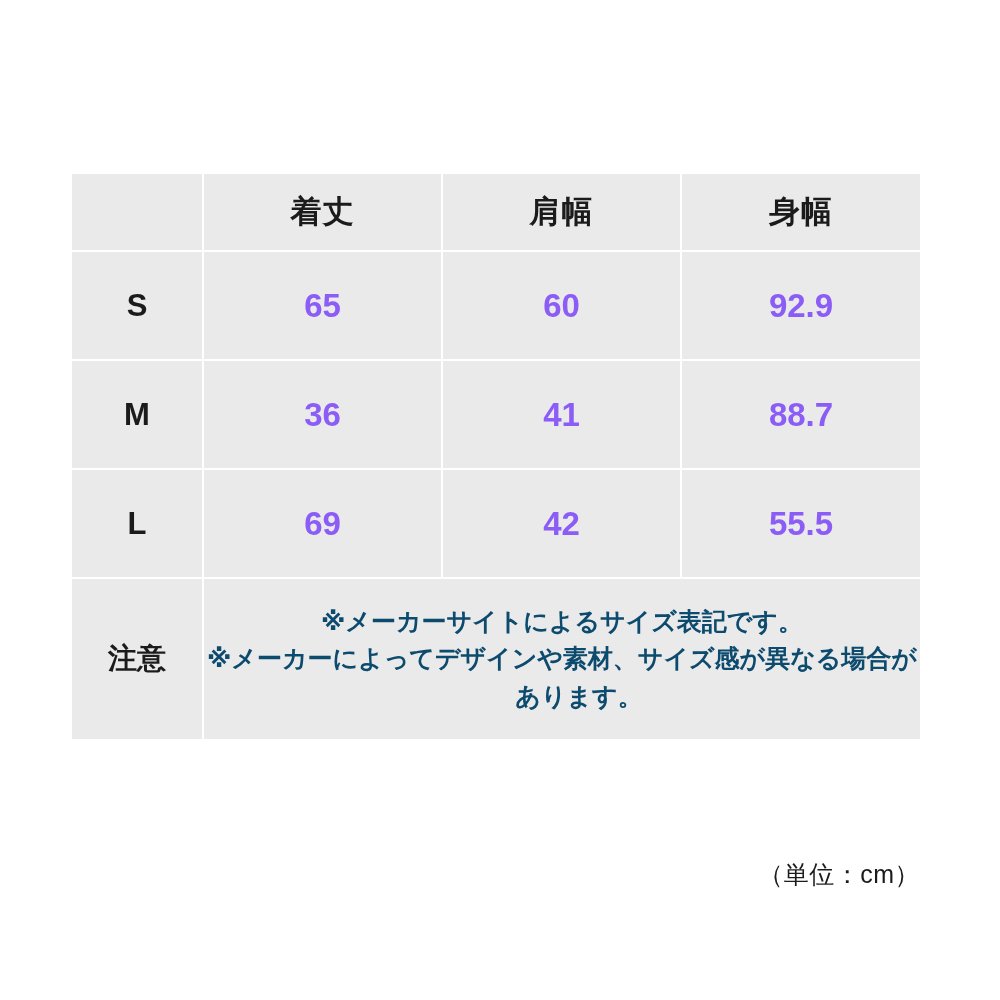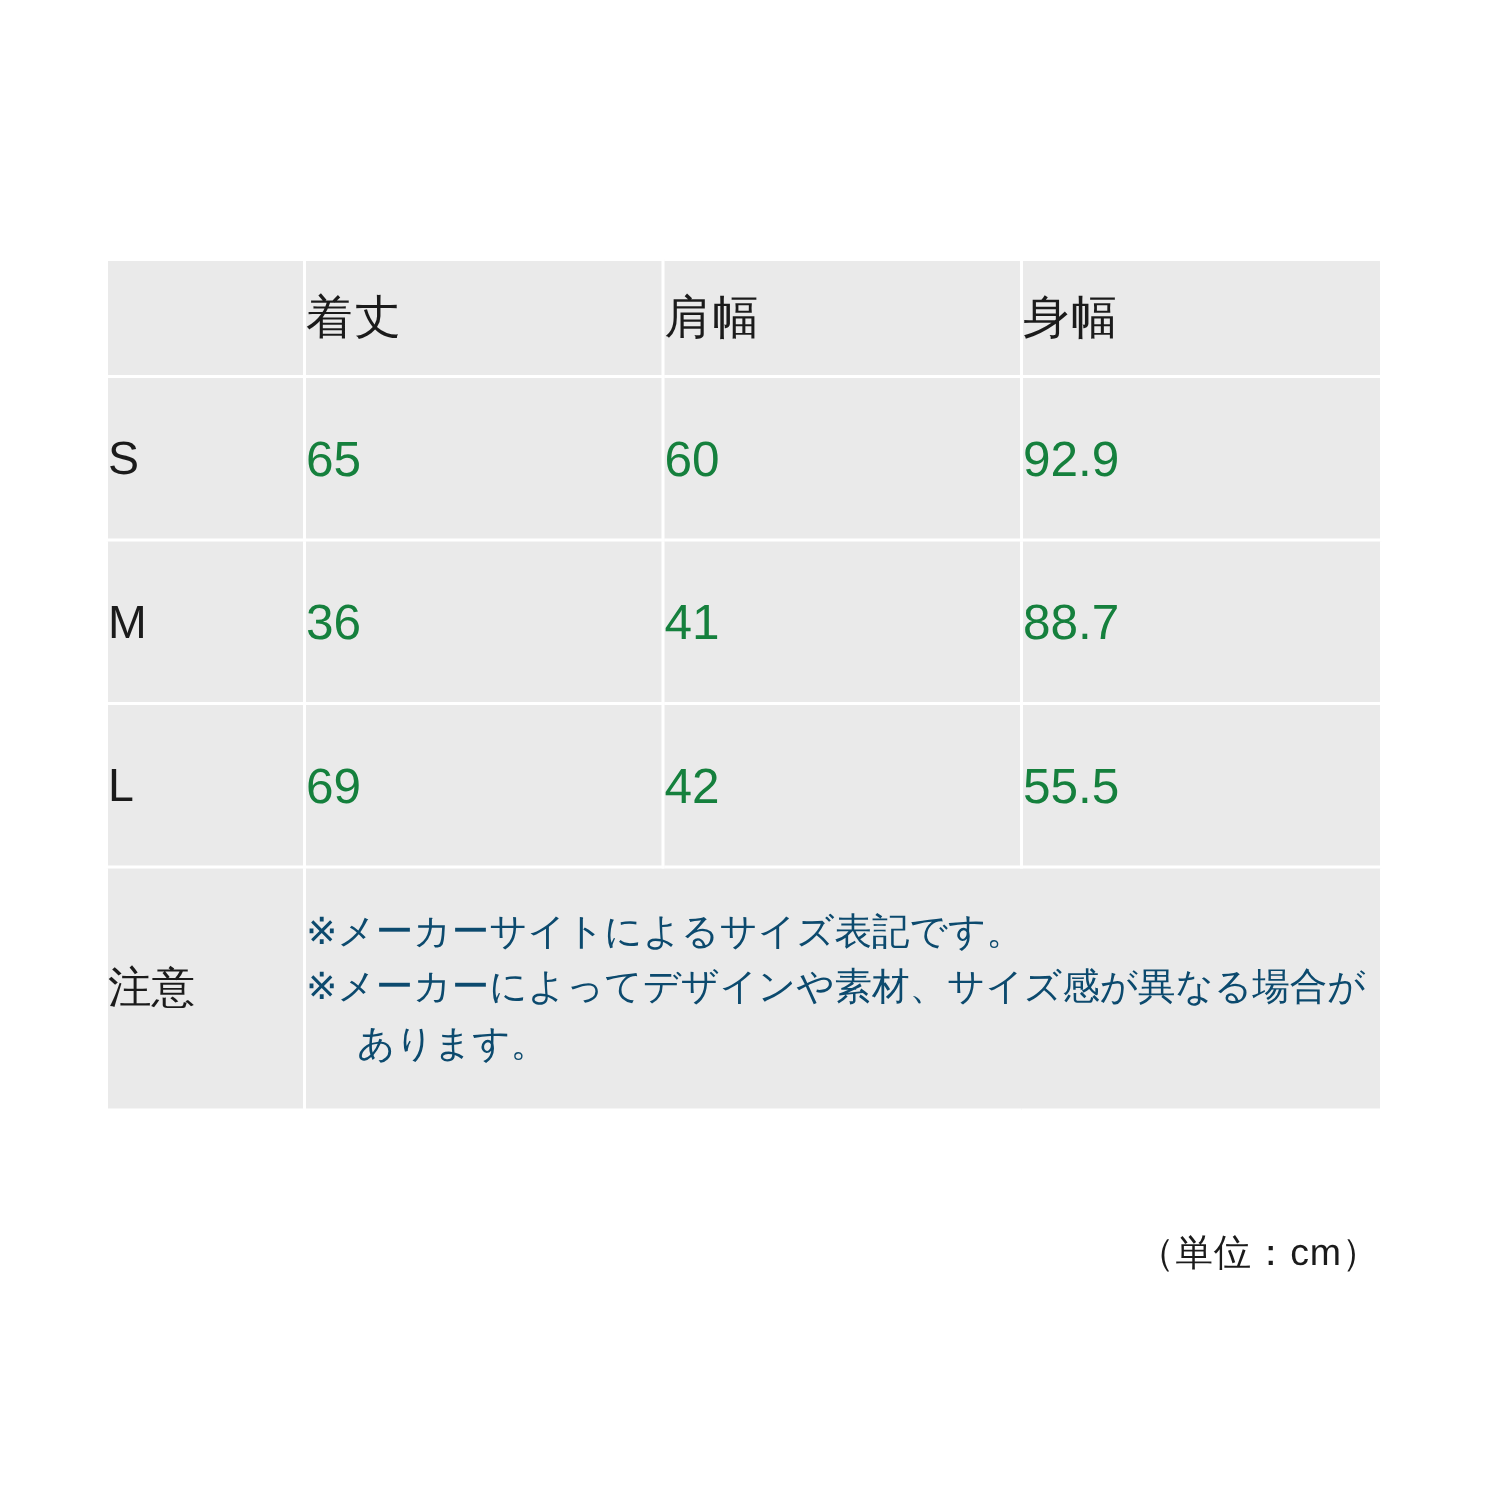--- a/index.html
+++ b/index.html
@@ -35,23 +35,23 @@
   table.size-table {
     border-collapse: collapse;
     width: 850px;
     table-layout: fixed;
   }
 
   table.size-table td,
   table.size-table th {
     border: 2px solid #ffffff;
     padding: 0;
-    text-align: left;
+    text-align: center;
     vertical-align: middle;
-    font-weight: normal;
+    font-weight: bold;
   }
 
   
   col.c-label { width: 132px; }
   col.c-data  { width: 239px; }
   col.c-data2 { width: 239px; }
   col.c-data3 { width: 240px; }
 
   .hdr-blank {
     background: #eaeaea;
@@ -68,21 +68,21 @@
   .row-label {
     background: #eaeaea;
     height: 107px;
     font-size: 31px;
     color: #1b1b1b;
   }
   .row-data {
     background: #eaeaea;
     height: 107px;
     font-size: 33px;
-    color: #15803d;
+    color: #8b5cf6;
   }
 
   .note-label {
     background: #eaeaea;
     font-size: 29px;
     color: #1b1b1b;
     height: 160px;
     margin-top: 36px;
   }
   .note-body {
@@ -96,21 +96,21 @@
   .note-line {
     white-space: nowrap;
   }
   .note-line.indent {
     padding-left: 34px;
   }
 
   .unit {
     position: absolute;
     right: 80px;
-    top: 818px;
+    top: 858px;
     font-size: 25px;
     color: #1b1b1b;
     letter-spacing: 0.5px;
   }
 </style>
 </head>
 <body>
 
 <div class="sheet">
 

